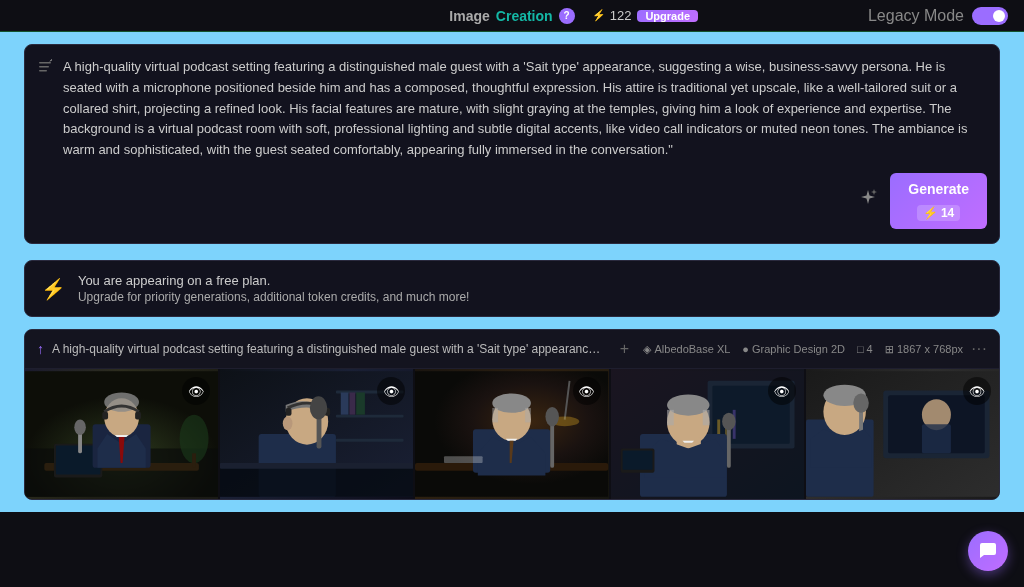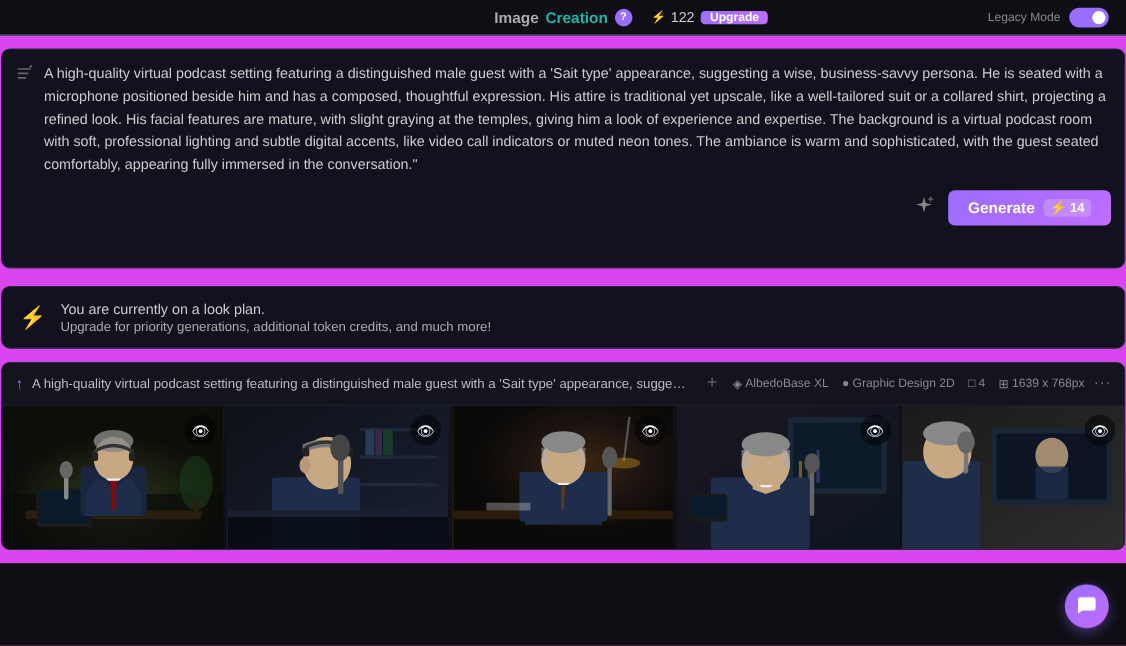--- a/index.html
+++ b/index.html
@@ -77,21 +77,21 @@
       font-size: 11px;
       cursor: pointer;
       font-weight: 600;
     }
     .legacy-mode {
       position: absolute;
       right: 16px;
       display: flex;
       align-items: center;
       gap: 8px;
-      font-size: 11px;
+      font-size: 16px;
       color: #888;
     }
     .toggle {
       width: 36px;
       height: 18px;
       background: #9b6dff;
       border-radius: 9px;
       position: relative;
       cursor: pointer;
     }
@@ -101,22 +101,22 @@
       right: 3px;
       top: 3px;
       width: 12px;
       height: 12px;
       background: white;
       border-radius: 50%;
     }
 
     
     .main {
-      padding: 12px 1px;
-      background: #d946ef;
+      padding: 12px 24px;
+      background: #7dd3fc;
     }
 
     
     .prompt-container {
       background: #12121e;
       border: 1px solid #2a2a3e;
       border-radius: 8px;
       padding: 12px;
       position: relative;
       min-height: 200px;
@@ -157,20 +157,21 @@
       color: white;
       border: none;
       border-radius: 6px;
       padding: 8px 18px;
       font-size: 14px;
       font-weight: 600;
       cursor: pointer;
       display: flex;
       align-items: center;
       gap: 8px;
+      flex-direction: column;
     }
     .generate-btn .token-cost {
       background: rgba(255,255,255,0.2);
       border-radius: 4px;
       padding: 1px 6px;
       font-size: 12px;
       display: flex;
       align-items: center;
       gap: 3px;
     }
@@ -387,21 +388,21 @@
           <span>14</span>
         </span>
       </button>
     </div>
   </div>
 
   <div class="free-plan-banner">
     <div class="banner-left">
       <span class="lightning-icon">⚡</span>
       <div>
-        <div class="banner-text-main">You are currently on a look plan.</div>
+        <div class="banner-text-main">You are appearing on a free plan.</div>
         <div class="banner-text-sub">Upgrade for priority generations, additional token credits, and much more!</div>
       </div>
     </div>
   </div>
 
   <div class="result-row">
     <div class="result-header">
       <span class="result-header-icon">↑</span>
       <span class="result-header-prompt">A high-quality virtual podcast setting featuring a distinguished male guest with a 'Sait type' appearance, suggesting a wis...</span>
       <button class="result-header-add">+</button>
@@ -413,21 +414,21 @@
         <span>
           <span>●</span>
           <span>Graphic Design 2D</span>
         </span>
         <span>
           <span>□</span>
           <span>4</span>
         </span>
         <span>
           <span>⊞</span>
-          <span>1639 x 768px</span>
+          <span>1867 x 768px</span>
         </span>
       </div>
       <button class="result-header-more">···</button>
     </div>
 
     <div class="images-row">
 
       <div class="image-thumb img-1">
         <svg class="thumb-svg" viewBox="0 0 200 130" xmlns="http://www.w3.org/2000/svg">
           <defs>

